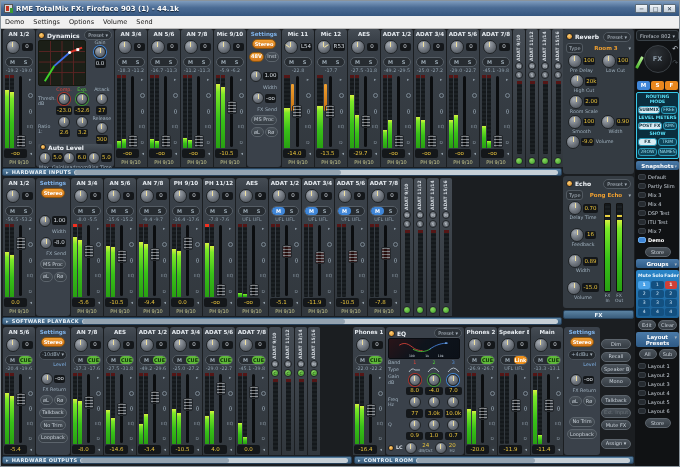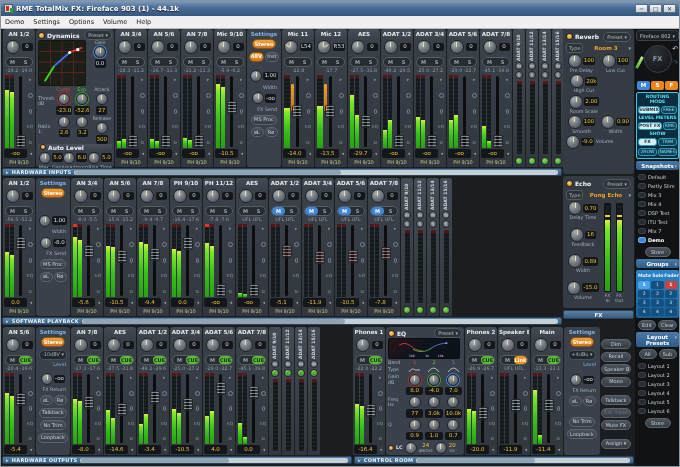--- a/index.html
+++ b/index.html
@@ -180,21 +180,21 @@
       <span class="wbtn">□</span>
       <span class="wbtn">✕</span>
     </span>
   </div>
 
   <div class="menubar" id="menubar">
       <span class="mitem">Demo</span>
       <span class="mitem">Settings</span>
       <span class="mitem">Options</span>
       <span class="mitem">Volume</span>
-      <span class="mitem">Help</span>
+      <span class="mitem">Send</span>
     </div>
 
   <div class="mrow" id="row-inputs" style="left:2px;top:28px;height:138px;">
       <div class="strip">
         <div class="shead">AN 1/2</div>
         <div class="krow">
           <div class="knob">
             <span class="kptr" style="transform: rotate(0deg);"></span>
           </div>
           <div class="vbox">0</div>

